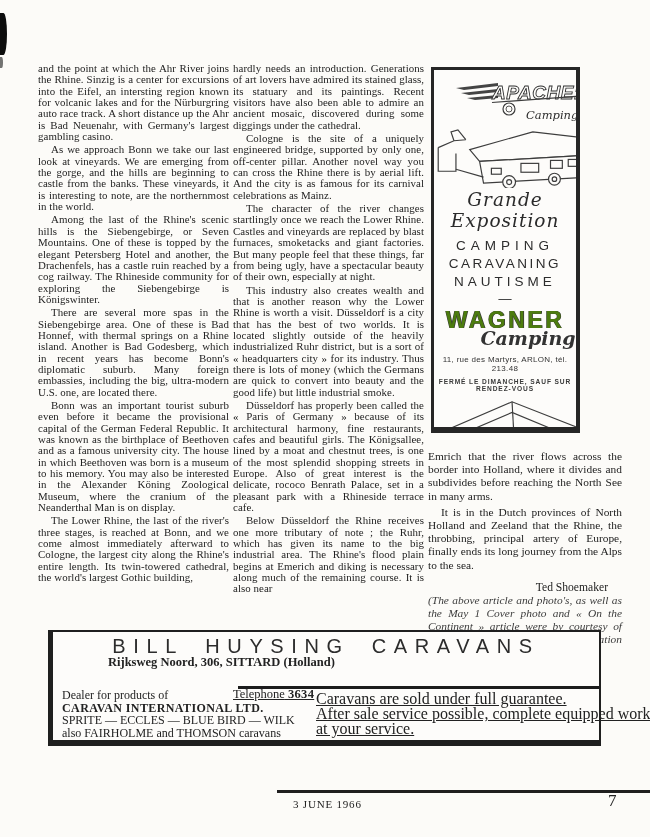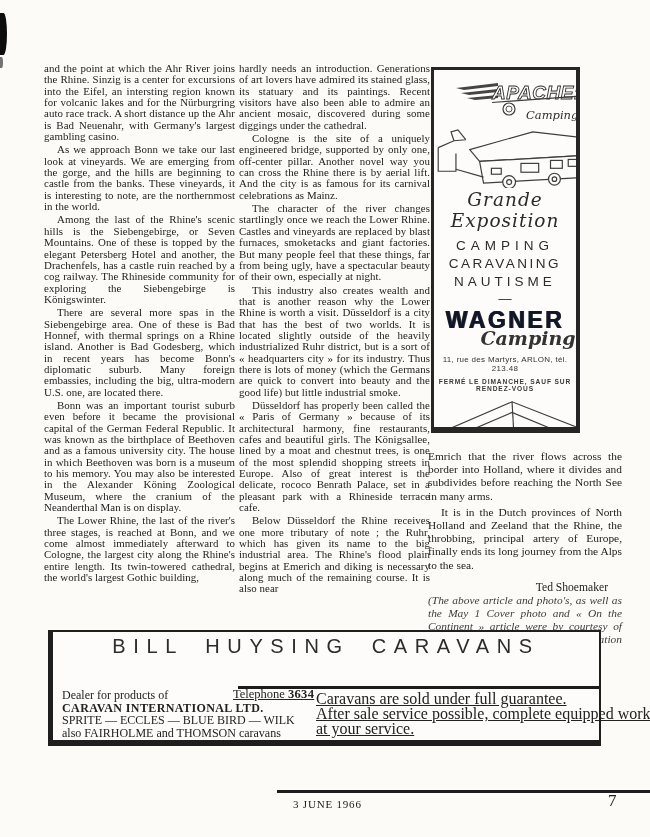--- a/index.html
+++ b/index.html
@@ -9,21 +9,21 @@
     background:#fcfbf8; overflow:hidden;
     font-family:"Liberation Serif", serif; color:#222;
   }
   
   .scan-blob { position:absolute; left:0; top:13px; width:7px; height:42px;
     background:#0d0d0d; border-radius:0 80% 80% 0; }
   .scan-blob2 { position:absolute; left:0; top:57px; width:3px; height:11px;
     background:#2a2a2a; opacity:.65; border-radius:0 50% 50% 0; }
 
   
-  .col { position:absolute; top:63px; width:191px;margin-left:6px; }
+  .col { position:absolute; top:63px; width:191px; }
   .col1 { left:38px; }
   .col2 { left:233px; }
   .col p {
     font-size:10.9px; line-height:11.35px; text-align:justify;
     text-indent:13px; margin:0 0 2px 0; letter-spacing:0.05px;
   }
   .col p.no-indent { text-indent:0; }
   .col3 { position:absolute; left:428px; top:450px; width:194px; }
   .col3 p { font-size:11.4px; line-height:13.2px; text-align:justify;
     text-indent:13px; margin:0 0 3px 0; }
@@ -41,21 +41,21 @@
   .apache-logo { display:block; margin:6px 4px 0 20px; }
   .trailer-art { display:block; margin:0 auto; }
   .grande { text-align:center; font-family:"DejaVu Serif", serif; font-style:italic;
     font-size:18.5px; letter-spacing:1px; color:#2b2b2b; margin-top:1px; }
   .ad-sans { font-family:"Liberation Sans", sans-serif; text-align:center; color:#2d2d2d; }
   .ln-camping    { font-size:13.5px; letter-spacing:5px; margin-top:7px; }
   .ln-caravaning { font-size:13.5px; letter-spacing:2.5px; margin-top:3px; }
   .ln-nautisme   { font-size:13.5px; letter-spacing:4px; margin-top:3px; }
   .ad-dash { text-align:center; font-weight:bold; font-size:13px; margin-top:1px; color:#2d2d2d; }
   .wagner { font-family:"Liberation Sans", sans-serif; text-align:center;
-    font-size:23px; font-weight:700; letter-spacing:2.5px; color:#0f172a;
+    font-size:23px; font-weight:700; letter-spacing:2.5px; color:#4d7c0f;
     text-shadow:0.7px 0 0 #383838, -0.4px 0 0 #383838; margin-top:1px; }
   .wagner-sub { font-family:"DejaVu Serif", serif; font-style:italic; font-weight:bold;
     font-size:19px; color:#333; margin-top:-7px; text-align:center; padding-left:46px; }
   .ad-address { font-family:"Liberation Sans", sans-serif; font-weight:normal;
     font-size:8px; text-align:center; letter-spacing:0.3px; color:#333; margin-top:6px; }
   .ad-note { font-family:"Liberation Sans", sans-serif; font-weight:bold;
     font-size:6.6px; text-align:center; letter-spacing:0.9px; color:#3a3a3a; margin-top:5px; }
   .boat-art { display:block; margin:3px auto 0; }
 
   
@@ -179,20 +179,21 @@
 
   <div class="col3">
     <p class="no-indent">Emrich that the river flows across the border into Holland, where it divides and subdivides before reaching the North See in many arms.</p>
     <p>It is in the Dutch provinces of North Holland and Zeeland that the Rhine, the throbbing, principal artery of Europe, finally ends its long journey from the Alps to the sea.</p>
     <div class="byline">Ted Shoemaker</div>
     <p class="credit no-indent">(The above article and photo's, as well as the May 1 Cover photo and « On the Continent » article were by courtesy of the « German Central Tourist Association ».)</p>
   </div>
 
   <div class="huysing-ad">
     <div class="huysing-title">BILL HUYSING CARAVANS</div>
+    <div class="huysing-address">Rijksweg Noord, 306, SITTARD (Holland)</div>
     <div class="huysing-phone">
       <span>Telephone</span>
       <b>3634</b>
     </div>
     <div class="huysing-rule"></div>
     <div class="huysing-left">
       <div>Dealer for products of</div>
       <div class="bold-line">CARAVAN INTERNATIONAL LTD.</div>
       <div>SPRITE — ECCLES — BLUE BIRD — WILK</div>
       <div>also FAIRHOLME and THOMSON caravans</div>

